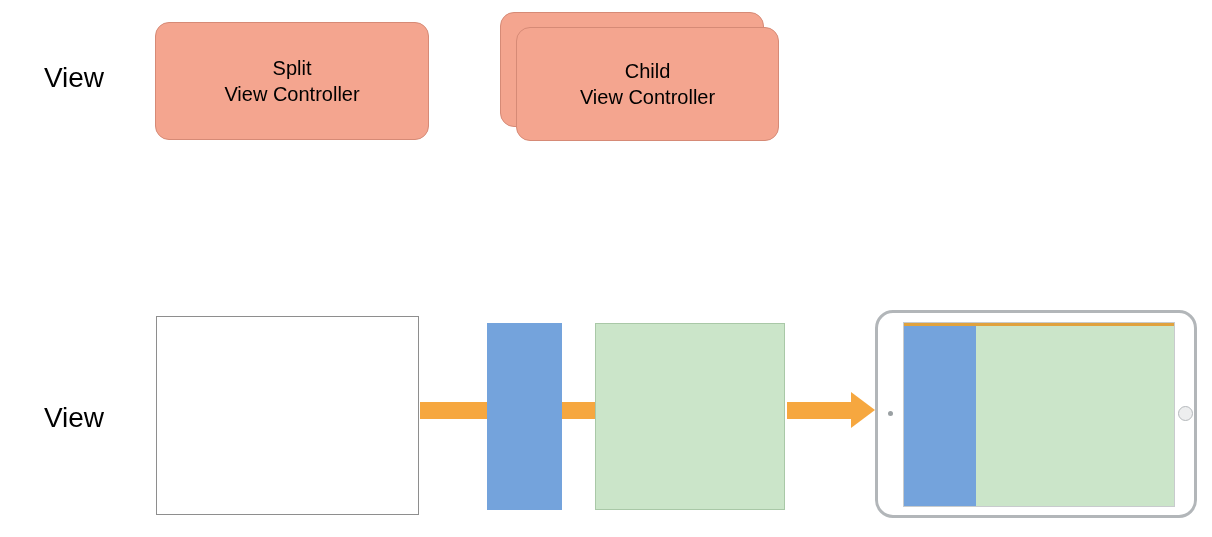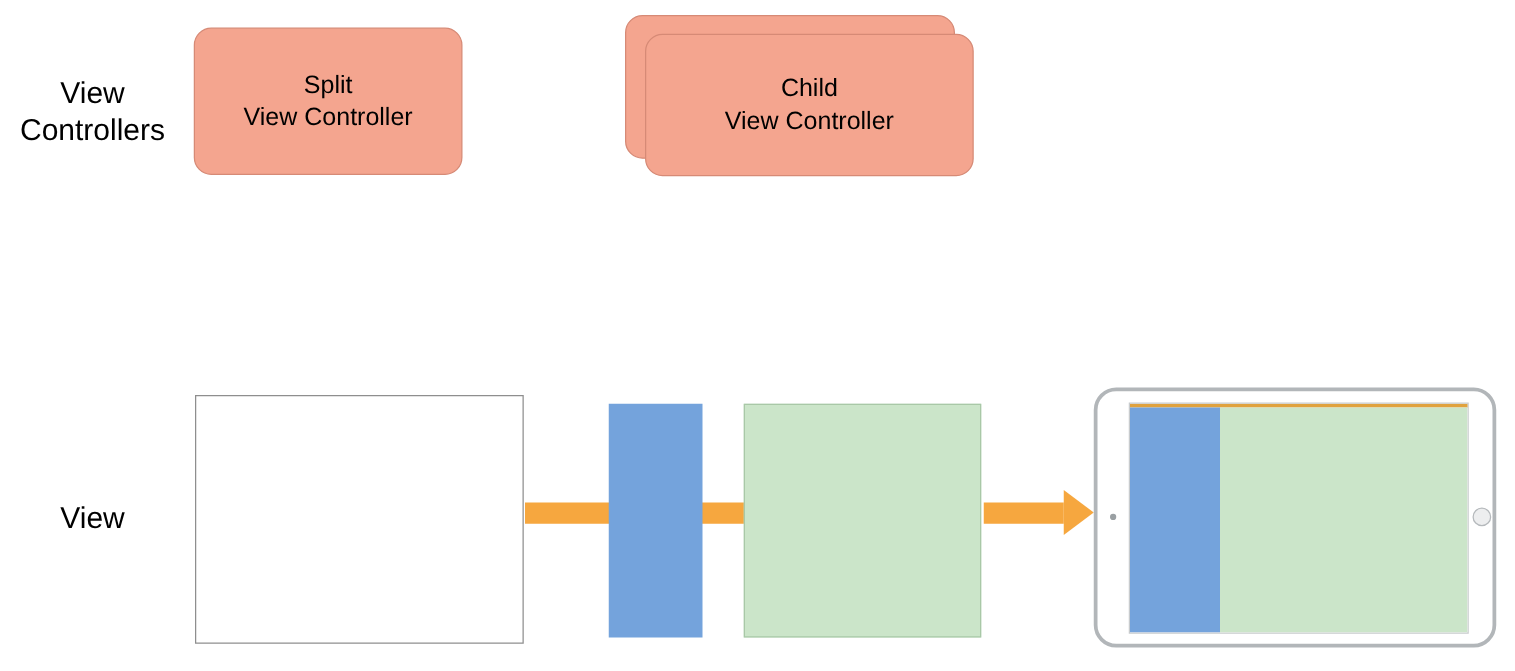--- a/index.html
+++ b/index.html
@@ -11,21 +11,21 @@
     height: 537px;
     background: #ffffff;
     font-family: "Liberation Sans", sans-serif;
     color: #000000;
     position: relative;
     overflow: hidden;
   }
   .abs { position: absolute; box-sizing: border-box; }
 
   .row-label {
-    font-size: 24px;
+    font-size: 28px;
     line-height: 1.25;
     text-align: center;
   }
   .row-label span { display: block; }
 
   .vc-box {
     background: var(--color-salmon, #F4A58F);
     border: 1.5px solid var(--color-salmon-border, #D68A76);
     border-radius: 14px;
     display: flex;
@@ -87,24 +87,23 @@
     border: 1px solid #B5B9BC;
   }
 </style>
 </head>
 <body>
 
 <div class="abs" style="left:0; top:0; width:1212px; height:537px;">
 
   <div class="abs row-label" style="left:10px; top:60px; width:128px;">
     <span>View</span>
-    <span>Controllers</span>
   </div>
 
-  <div class="abs vc-box" style="left:155px; top:22px; width:215px; height:118px;">
+  <div class="abs vc-box" style="left:155px; top:22px; width:274px; height:118px;">
     <span>Split</span>
     <span>View Controller</span>
   </div>
 
   <div class="abs vc-box" style="left:500px; top:12px; width:264px; height:115px;"></div>
   <div class="abs vc-box" style="left:516px; top:27px; width:263px; height:114px;">
     <span>Child</span>
     <span>View Controller</span>
   </div>
 

